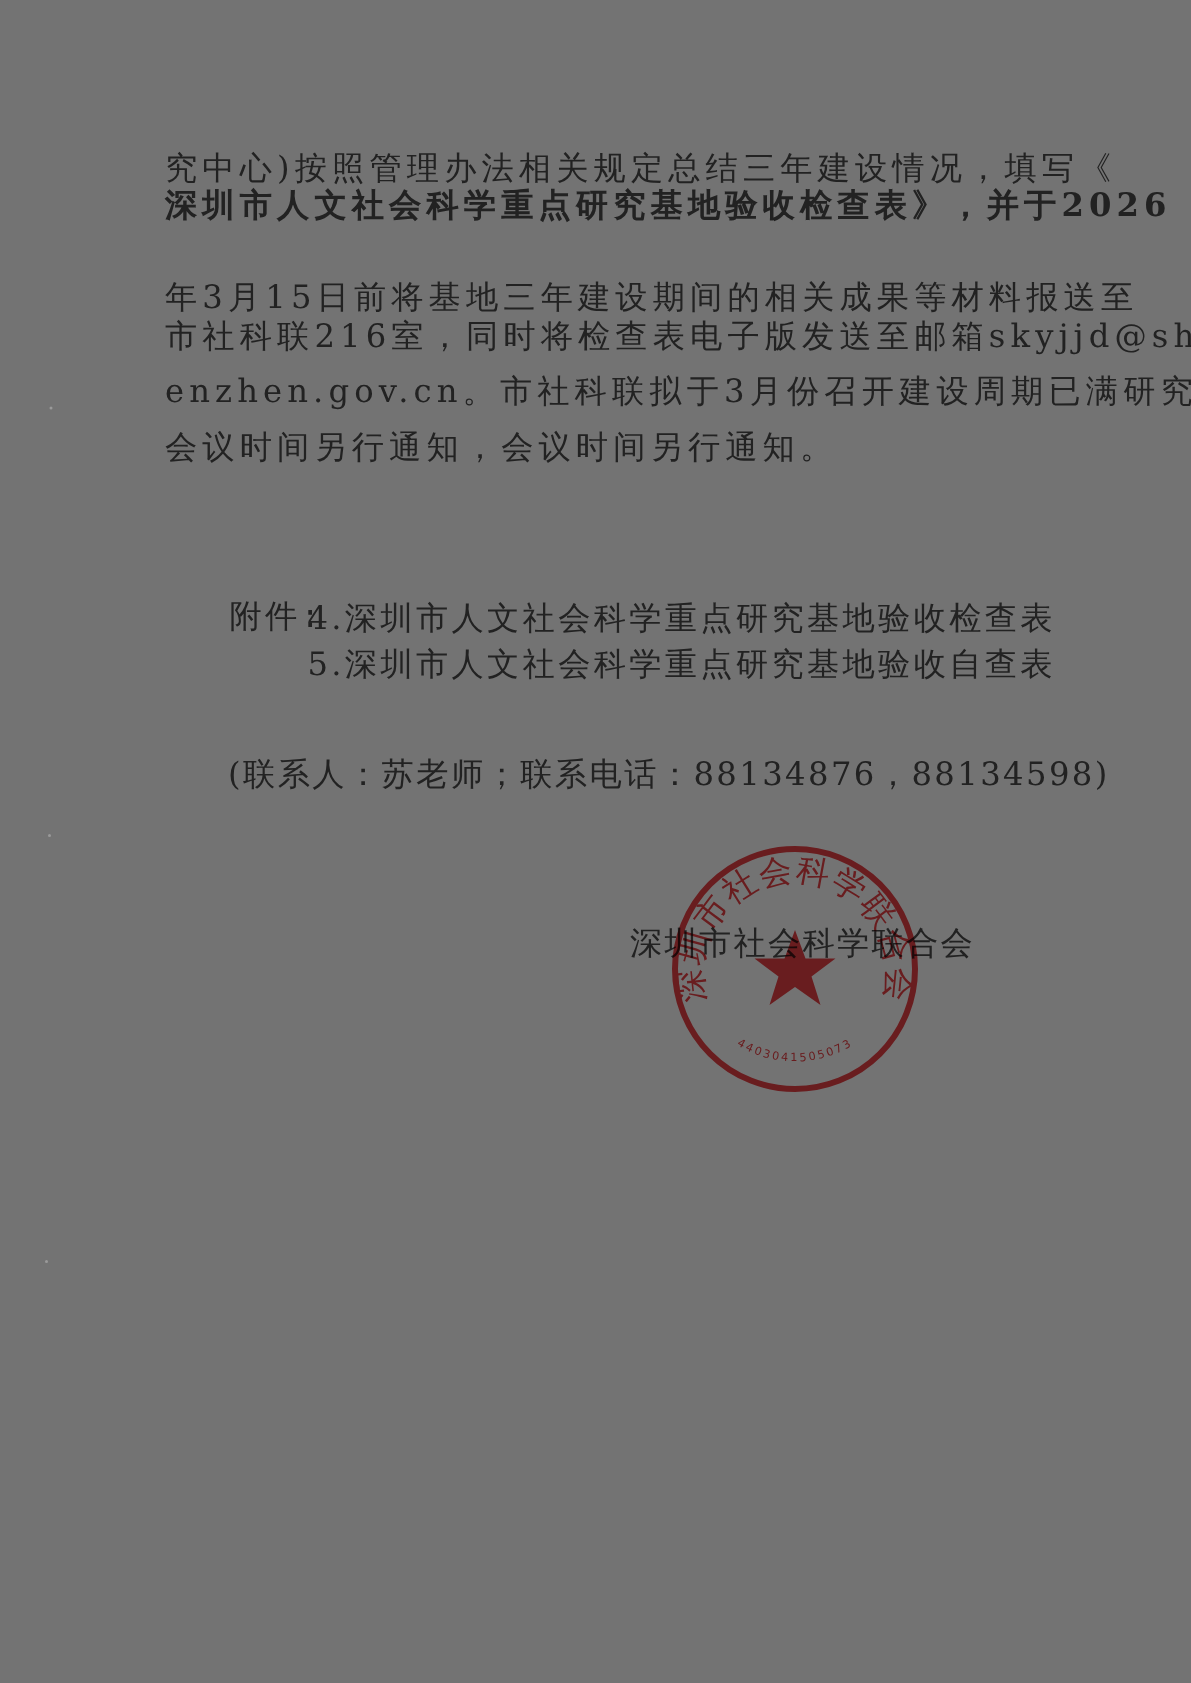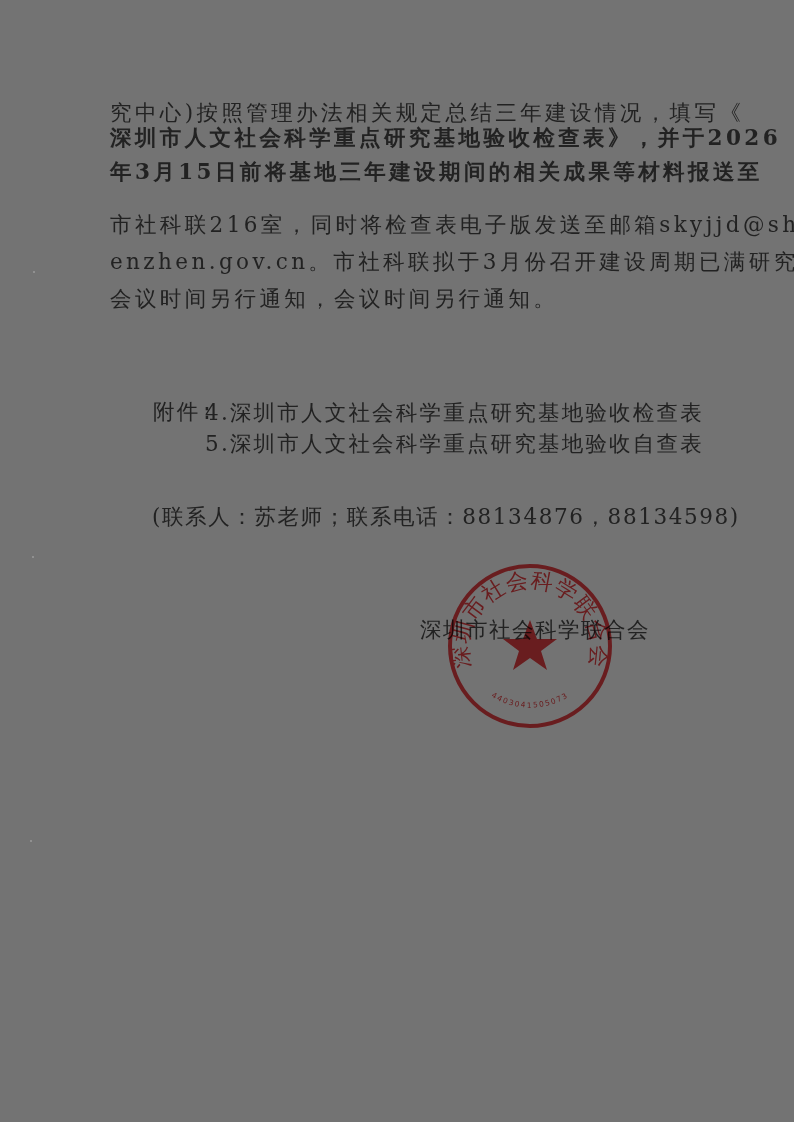--- a/index.html
+++ b/index.html
@@ -64,21 +64,21 @@
 
 <div class="page">
 
   <span class="speck" style="left:33px;top:271px;"></span>
   <span class="speck" style="left:32px;top:556px;"></span>
   <span class="speck" style="left:30px;top:840px;"></span>
 
   <div>
     <div class="line body-line" style="top:100px;">究中心)按照管理办法相关规定总结三年建设情况，填写《</div>
     <div class="line body-line" style="top:125px;font-weight:bold;">深圳市人文社会科学重点研究基地验收检查表》，并于2026</div>
-    <div class="line body-line" style="top:159px;font-weight:bold;">年3月15日前将基地三年建设期间的相关成果等材料报送至</div>
+    <div class="line body-line" style="top:186px;">年3月15日前将基地三年建设期间的相关成果等材料报送至</div>
     <div class="line body-line" style="top:212px;">市社科联216室，同时将检查表电子版发送至邮箱skyjjd@sh</div>
     <div class="line body-line" style="top:249px;">enzhen.gov.cn。市社科联拟于3月份召开建设周期已满研究</div>
     <div class="line body-line" style="top:286px;">会议时间另行通知，会议时间另行通知。</div>
   </div>
 
   <div>
     <div class="line" style="left:153px;top:400px;letter-spacing:2.2px;font-family:Liberation Mono, monospace;">附件:</div>
     <div class="line" style="left:205px;top:400px;letter-spacing:2.2px;">4.深圳市人文社会科学重点研究基地验收检查表</div>
     <div class="line" style="left:205px;top:431px;letter-spacing:2.2px;">5.深圳市人文社会科学重点研究基地验收自查表</div>
   </div>

